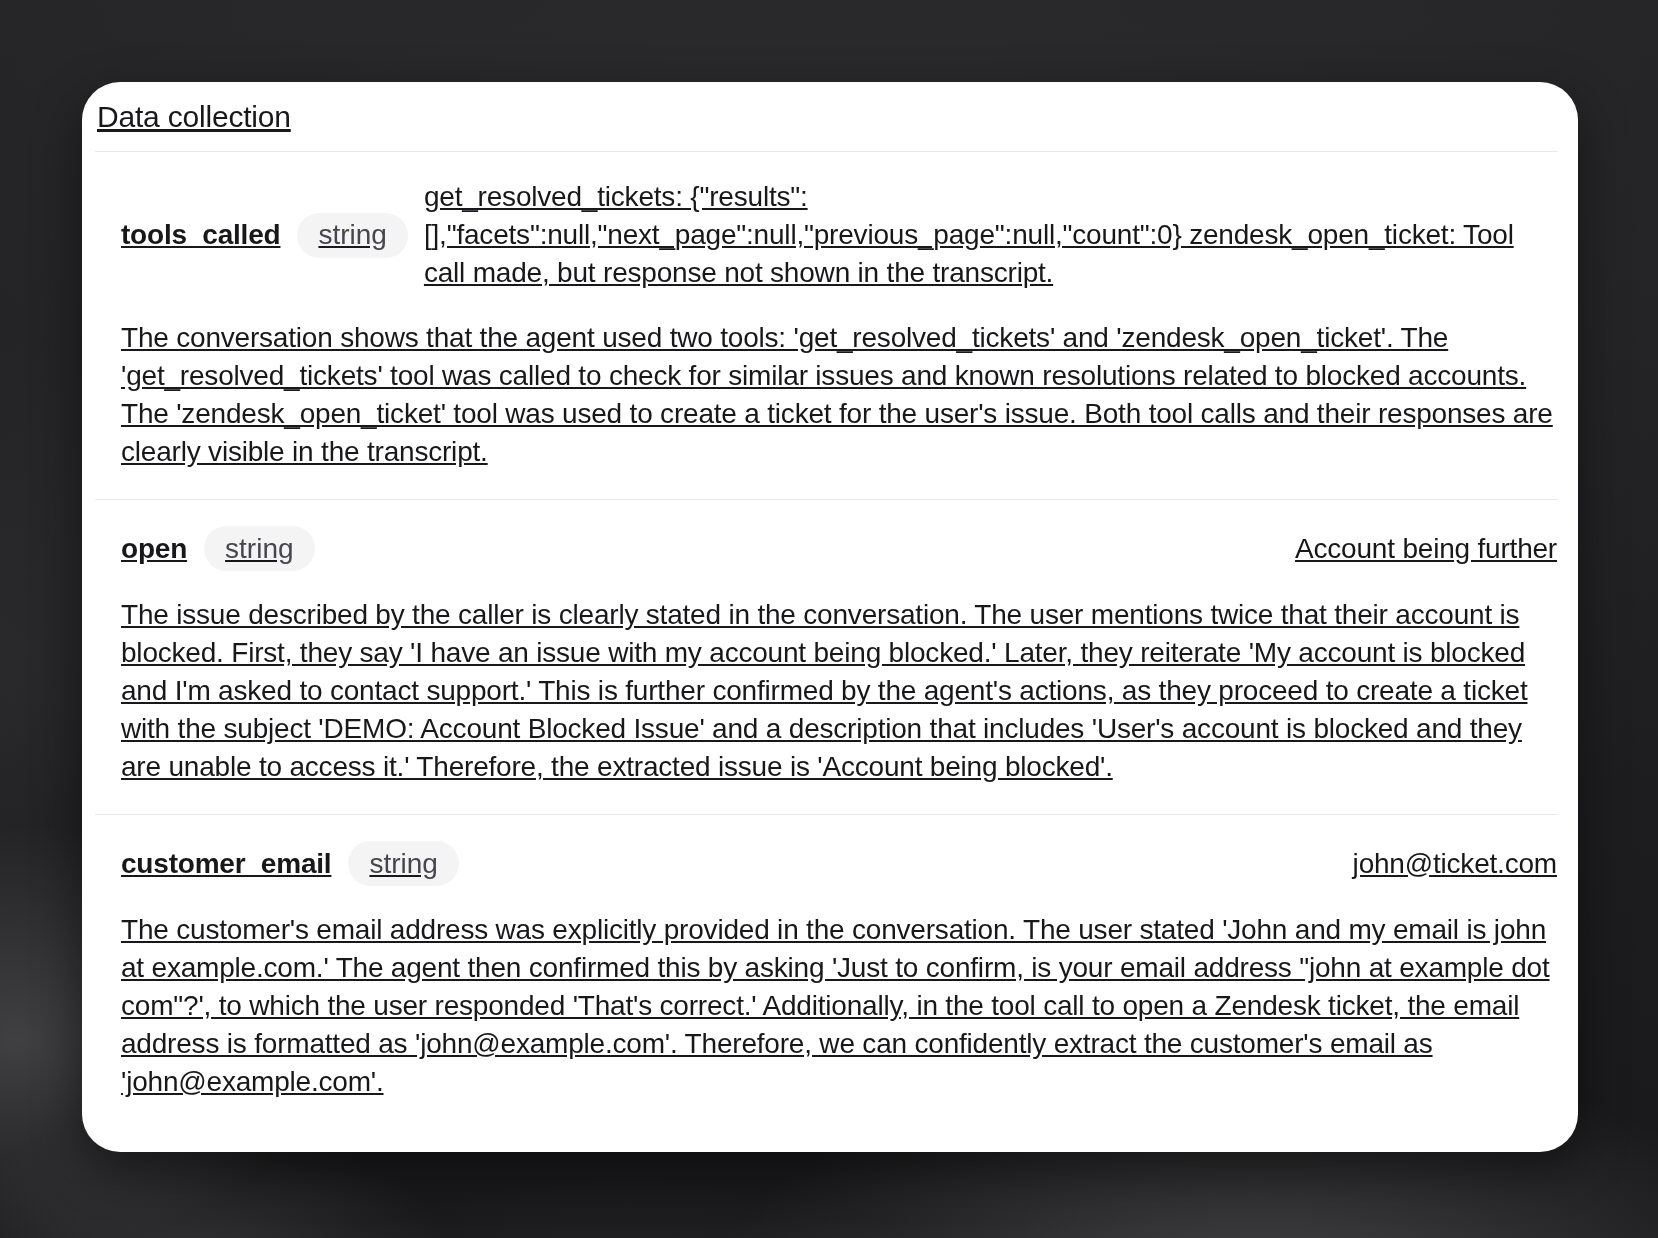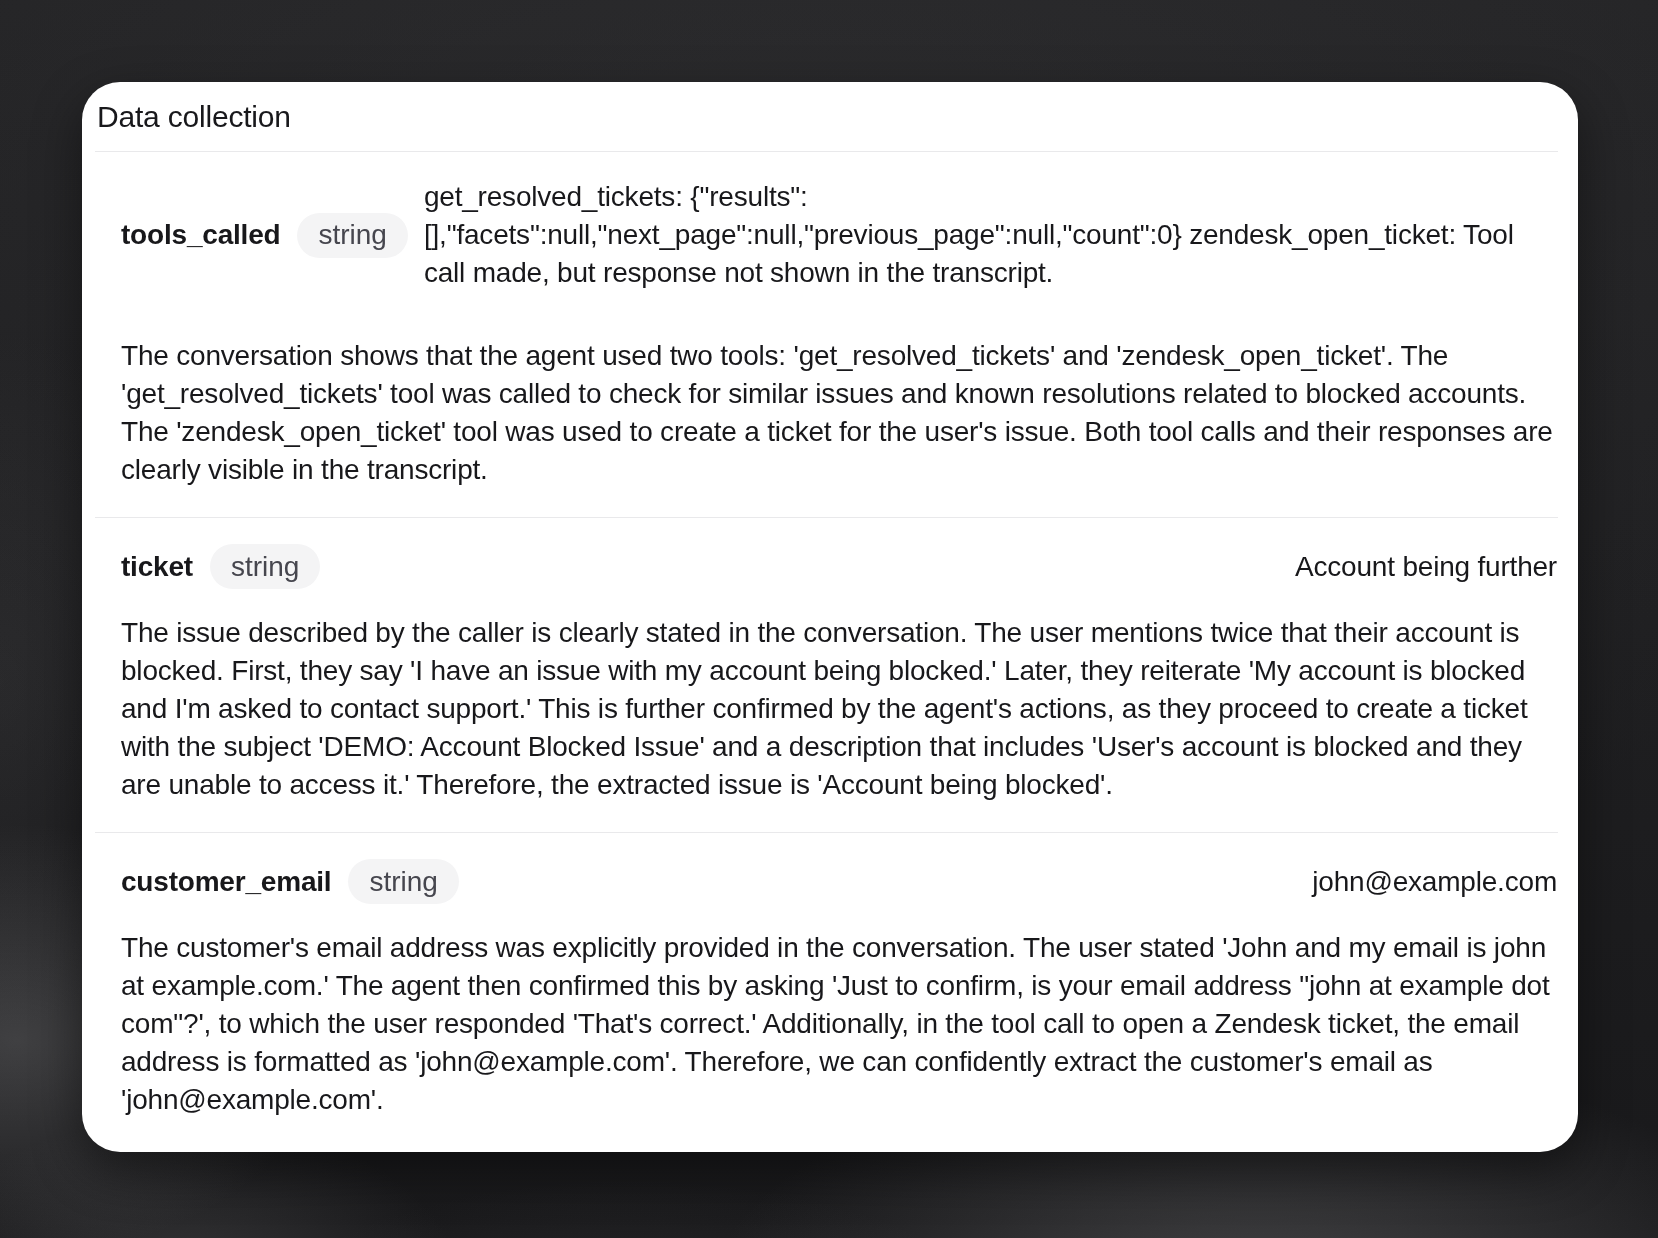--- a/index.html
+++ b/index.html
@@ -31,20 +31,21 @@
   }
   .card{
     position:absolute;
     left:82px; top:82px;
     width:1496px; height:1070px;
     background:var(--card-bg);
     border-radius:38px;
     box-shadow:0 18px 50px rgba(0,0,0,.45);
     overflow:hidden;
     color:var(--text);
+    text-decoration:underline;
   }
   .card-header{
     margin:0 20px 0 13px;
     height:69px;
     display:flex;
     align-items:center;
     padding-left:2px;
     border-bottom:1px solid var(--divider);
   }
   .card-title{
@@ -105,21 +106,21 @@
   }
   .field-desc{
     margin:25px 0 0 0;
     font-size:28px;
     font-weight:400;
     line-height:38px;
     letter-spacing:-0.2px;
     color:var(--text);
   }
   .section-tools .field-row{ margin-bottom:0; }
-  .section-tools .field-desc{ margin-top:45px; }
+  .section-tools .field-desc{ margin-top:27px; }
 </style>
 </head>
 <body>
 
 <div class="card">
 
   <div class="card-header">
     <span class="card-title">Data collection</span>
   </div>
 
@@ -130,32 +131,32 @@
         <span class="type-badge">string</span>
       </div>
       <div class="field-value">get_resolved_tickets: {"results": [],"facets":null,"next_page":null,"previous_page":null,"count":0} zendesk_open_ticket: Tool call made, but response not shown in the transcript.</div>
     </div>
     <p class="field-desc">The conversation shows that the agent used two tools: 'get_resolved_tickets' and 'zendesk_open_ticket'. The 'get_resolved_tickets' tool was called to check for similar issues and known resolutions related to blocked accounts. The 'zendesk_open_ticket' tool was used to create a ticket for the user's issue. Both tool calls and their responses are clearly visible in the transcript.</p>
   </div>
 
   <div class="section">
     <div class="field-row">
       <div class="field-head">
-        <span class="field-label">ticket</span>
+        <span class="field-label">open</span>
         <span class="type-badge">string</span>
       </div>
       <div class="field-value">Account being further</div>
     </div>
     <p class="field-desc">The issue described by the caller is clearly stated in the conversation. The user mentions twice that their account is blocked. First, they say 'I have an issue with my account being blocked.' Later, they reiterate 'My account is blocked and I'm asked to contact support.' This is further confirmed by the agent's actions, as they proceed to create a ticket with the subject 'DEMO: Account Blocked Issue' and a description that includes 'User's account is blocked and they are unable to access it.' Therefore, the extracted issue is 'Account being blocked'.</p>
   </div>
 
   <div class="section">
     <div class="field-row">
       <div class="field-head">
         <span class="field-label">customer_email</span>
         <span class="type-badge">string</span>
       </div>
-      <div class="field-value">john@example.com</div>
+      <div class="field-value">john@ticket.com</div>
     </div>
     <p class="field-desc">The customer's email address was explicitly provided in the conversation. The user stated 'John and my email is john at example.com.' The agent then confirmed this by asking 'Just to confirm, is your email address "john at example dot com"?', to which the user responded 'That's correct.' Additionally, in the tool call to open a Zendesk ticket, the email address is formatted as 'john@example.com'. Therefore, we can confidently extract the customer's email as 'john@example.com'.</p>
   </div>
 
 </div>
 
 </body></html>

